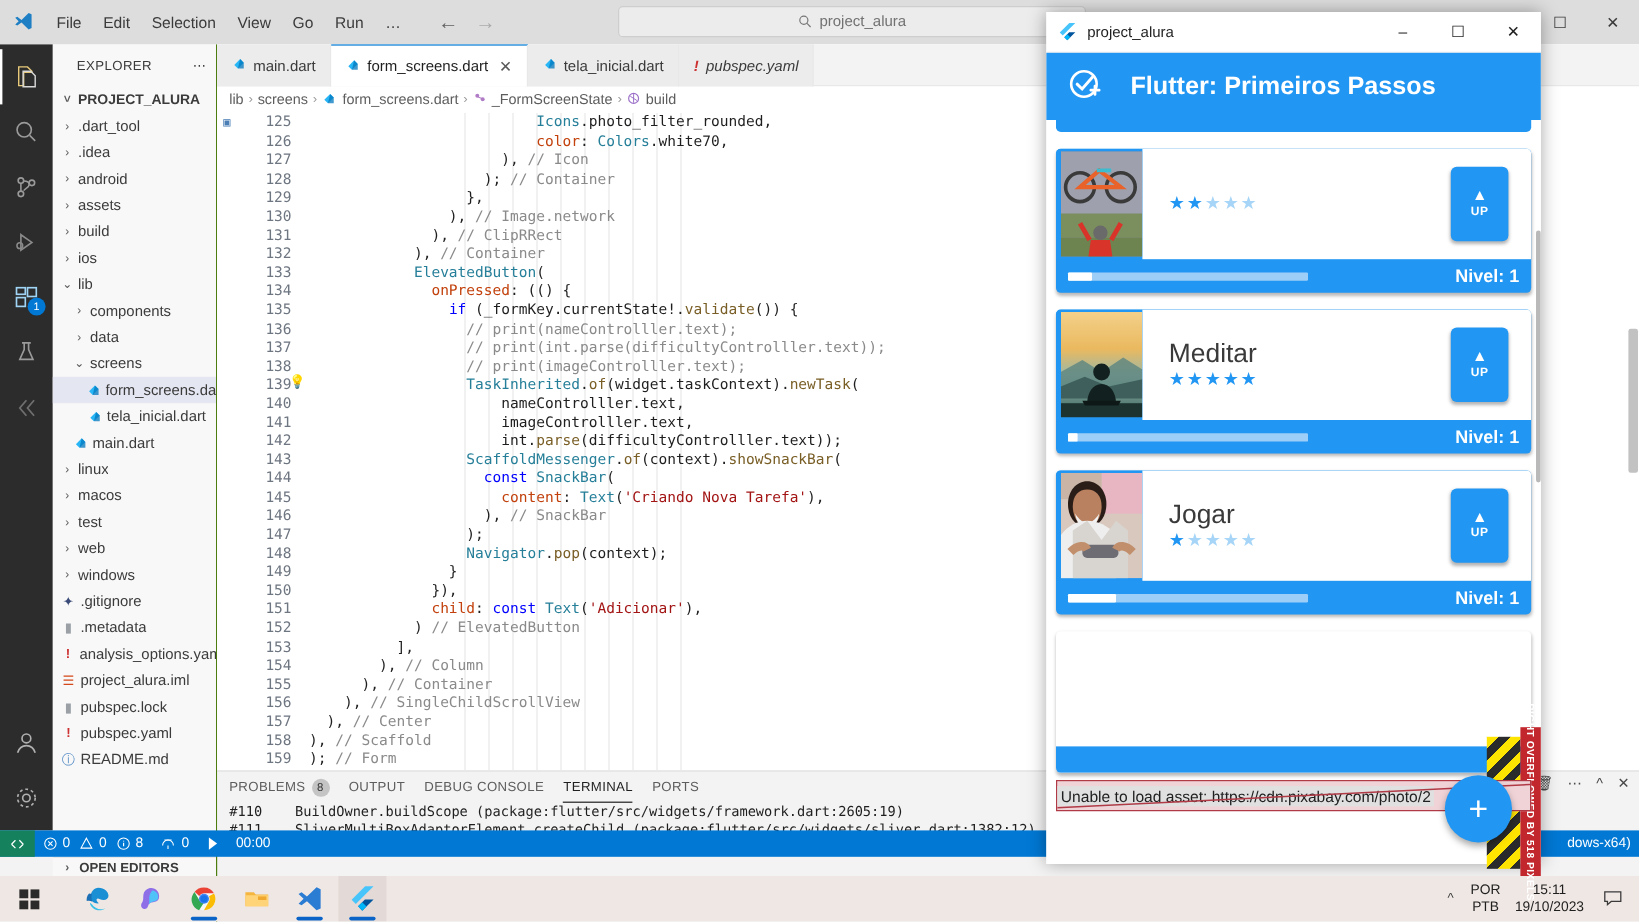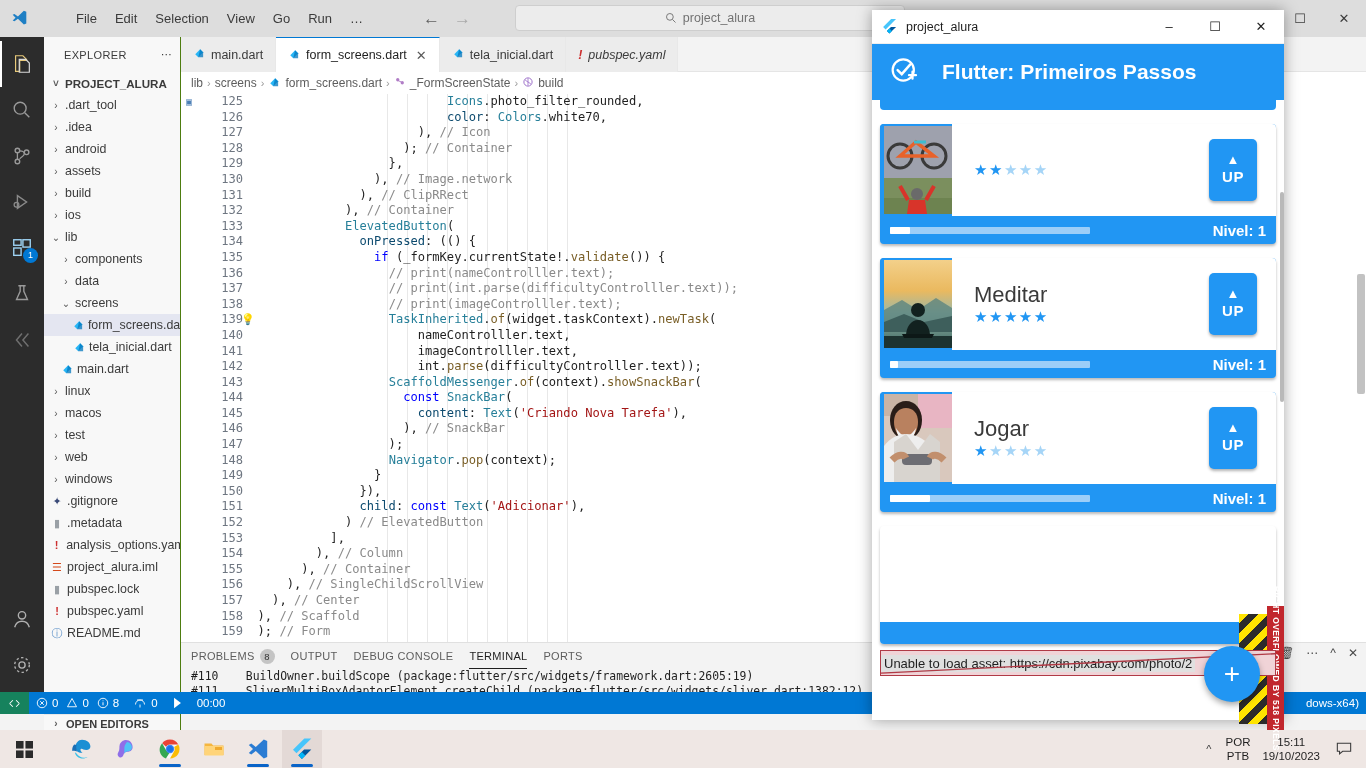--- a/index.html
+++ b/index.html
@@ -13,21 +13,21 @@
 
   
   #vscode {
     position: absolute; left: 0; top: 0; width: 1366px; height: 730px;
     background: #f3f3f3;
   }
 
   
   .titlebar {
     position: absolute; left: 0; top: 0; width: 1366px; height: 37px;
-    background: #dddddd; display: flex; align-items: center; gap: 29px;
+    background: #dddddd; display: flex; align-items: center;
   }
   .vs-logo { width: 38px; height: 37px; display: flex; align-items: center; justify-content: center; }
   .menu { display: flex; align-items: center; gap: 0px; height: 37px; }
   .menu-item {
     font-size: 13px; color: #3b3b3b; padding: 4px 9px; line-height: 18px;
     white-space: nowrap; cursor: default;
   }
   .nav-arrows { display: flex; gap: 14px; margin-left: 22px; color: #616161; }
   .arrow { font-size: 17px; line-height: 17px; }
   .arrow.dim { color: #aaa; }
@@ -114,21 +114,21 @@
     font-family: "DejaVu Sans Mono", monospace; font-size: 12.1px; line-height: 15.6px;
     color: #1f1f1f; white-space: pre;
   }
   .ln { display: inline-block; width: 46px; text-align: right; color: #6e7681; }
   .gut { display: inline-block; width: 16px; text-align: center; }
   .k { color: #0000ff; }  
   .cls { color: #267f99; }
   .fn { color: #795e26; }
   .str { color: #a31515; }
   .cm { color: #8a8a8a; }
-  .prop { color: #0c4a6e; }
+  .prop { color: #c2410c; }
   .guide { position: absolute; top: 0; width: 1px; height: 548px; background: #e8e8e8; }
   .bulb {
     position: absolute; left: 60px; width: 11px; height: 11px; font-size: 11px;
     line-height: 11px; color: #e5b800;
   }
   .scrollbar-v {
     position: absolute; right: 0; top: 0; width: 10px; height: 548px; background: transparent;
   }
   .sb-thumb { position: absolute; right: 1px; width: 8px; background: #c2c2c2; border-radius: 2px; }
 
@@ -208,21 +208,21 @@
   .star-on { color: #2196f3; }
   .star-off { color: #a6d5f7; }
   .tc-btnwrap { width: 86px; background: #fff; display: flex; align-items: center; justify-content: center; }
   .tc-up {
     width: 48px; height: 62px; background: #2196f3; border-radius: 5px;
     box-shadow: 0 2px 3px rgba(0,0,0,.3); color: #fff;
     display: flex; flex-direction: column; align-items: center; justify-content: center; gap: 4px;
     cursor: pointer;
   }
   .tc-up .caret { font-size: 13px; line-height: 9px; }
-  .tc-up .uplabel { font-size: 15px; font-weight: bold; letter-spacing: .5px; }
+  .tc-up .uplabel { font-size: 10px; font-weight: bold; letter-spacing: .5px; }
   .tc-bottom {
     height: 28px; display: flex; align-items: center; padding: 0 10px; gap: 10px;
   }
   .tc-progress { flex: 1; height: 7px; background: #9ccef8; border-radius: 1px; position: relative;
                  max-width: 200px; }
   .tc-progfill { position: absolute; left: 0; top: 0; height: 7px; background: #fff; border-radius: 1px; }
   .tc-level { margin-left: auto; color: #fff; font-size: 15px; font-weight: bold; }
 
   
   .partial-top { margin: 0 8px 14px 8px; height: 10px; background: #2196f3; border-radius: 0 0 4px 4px; }

